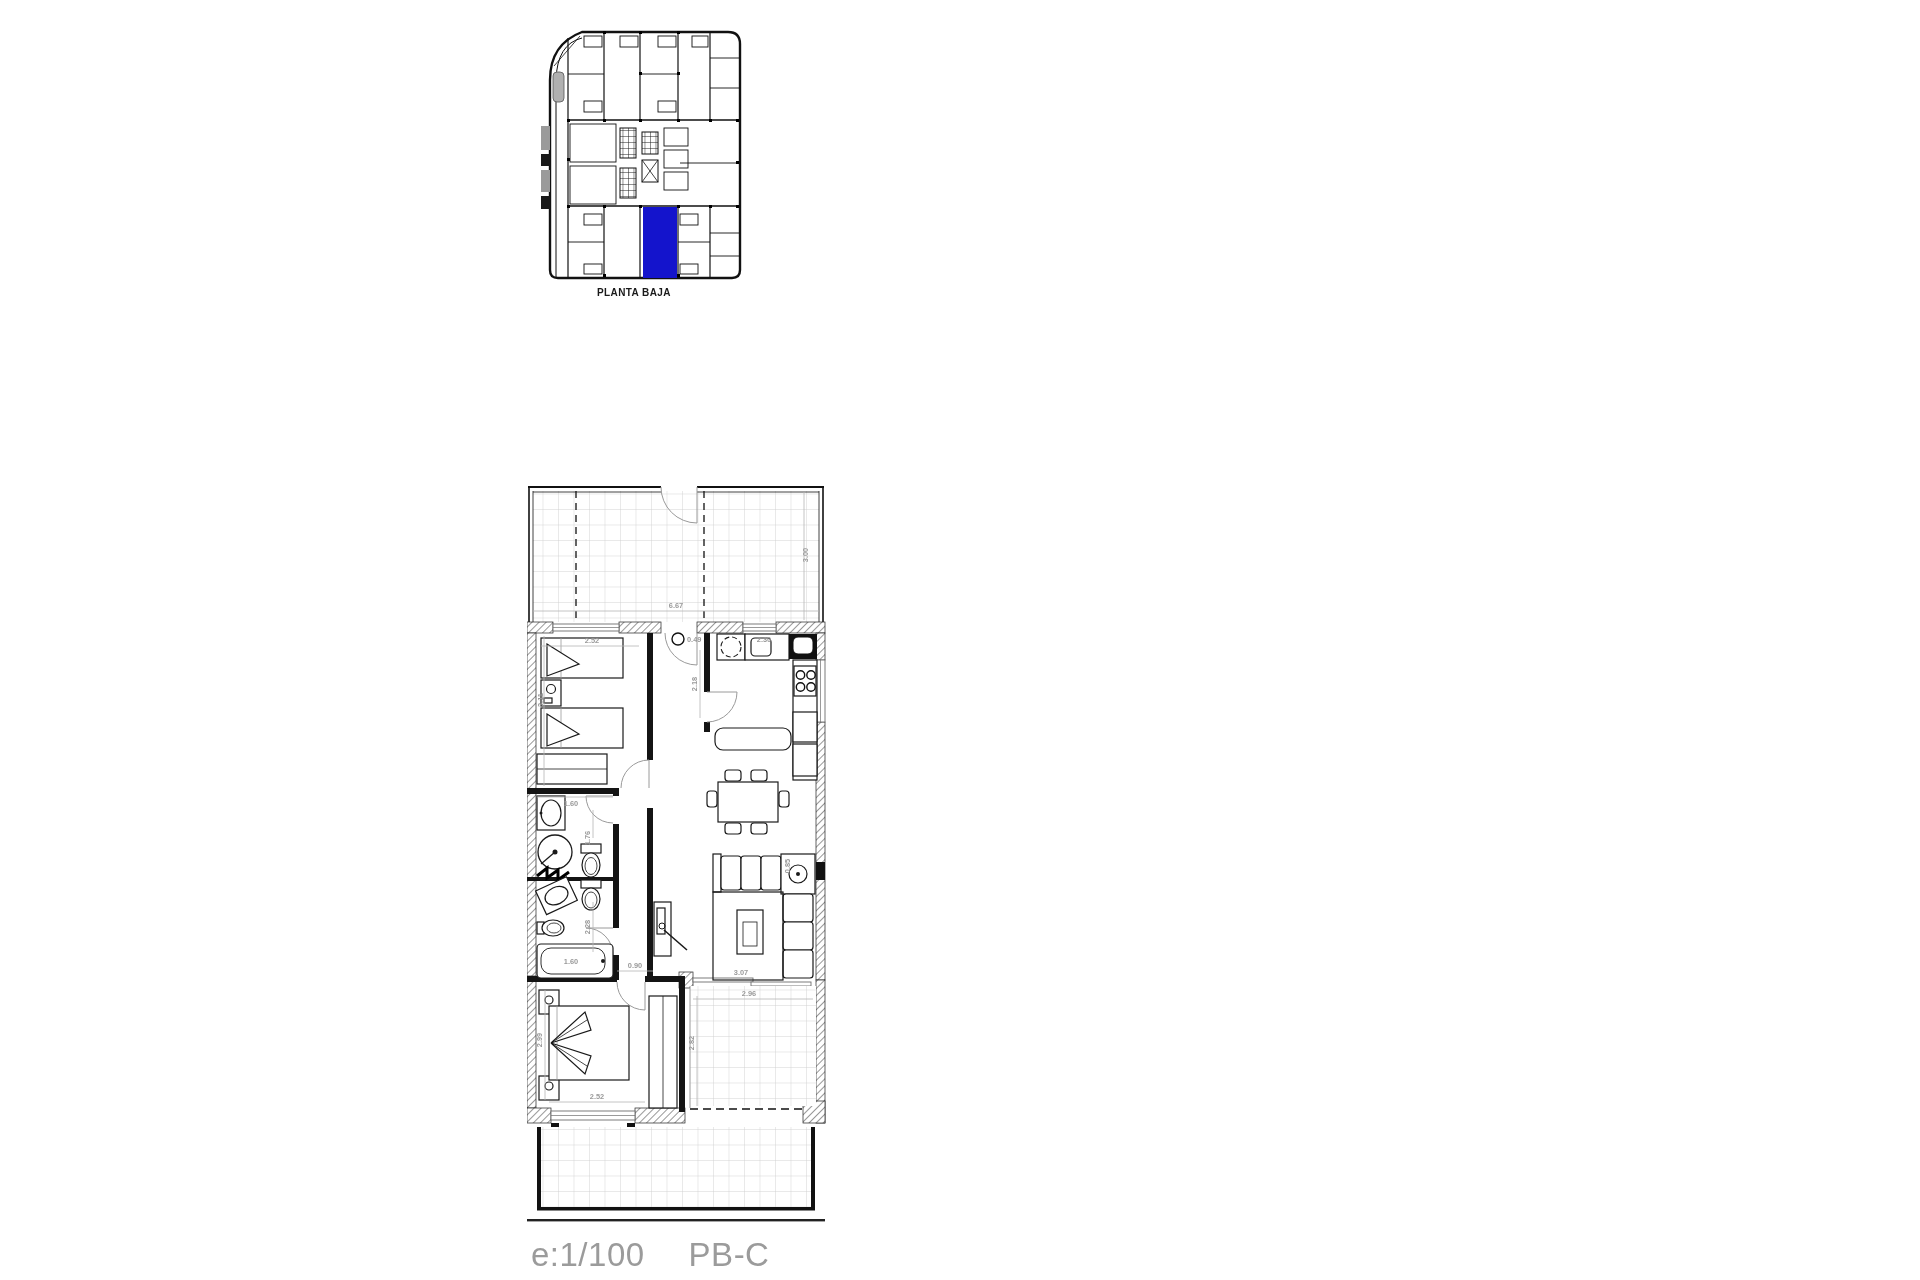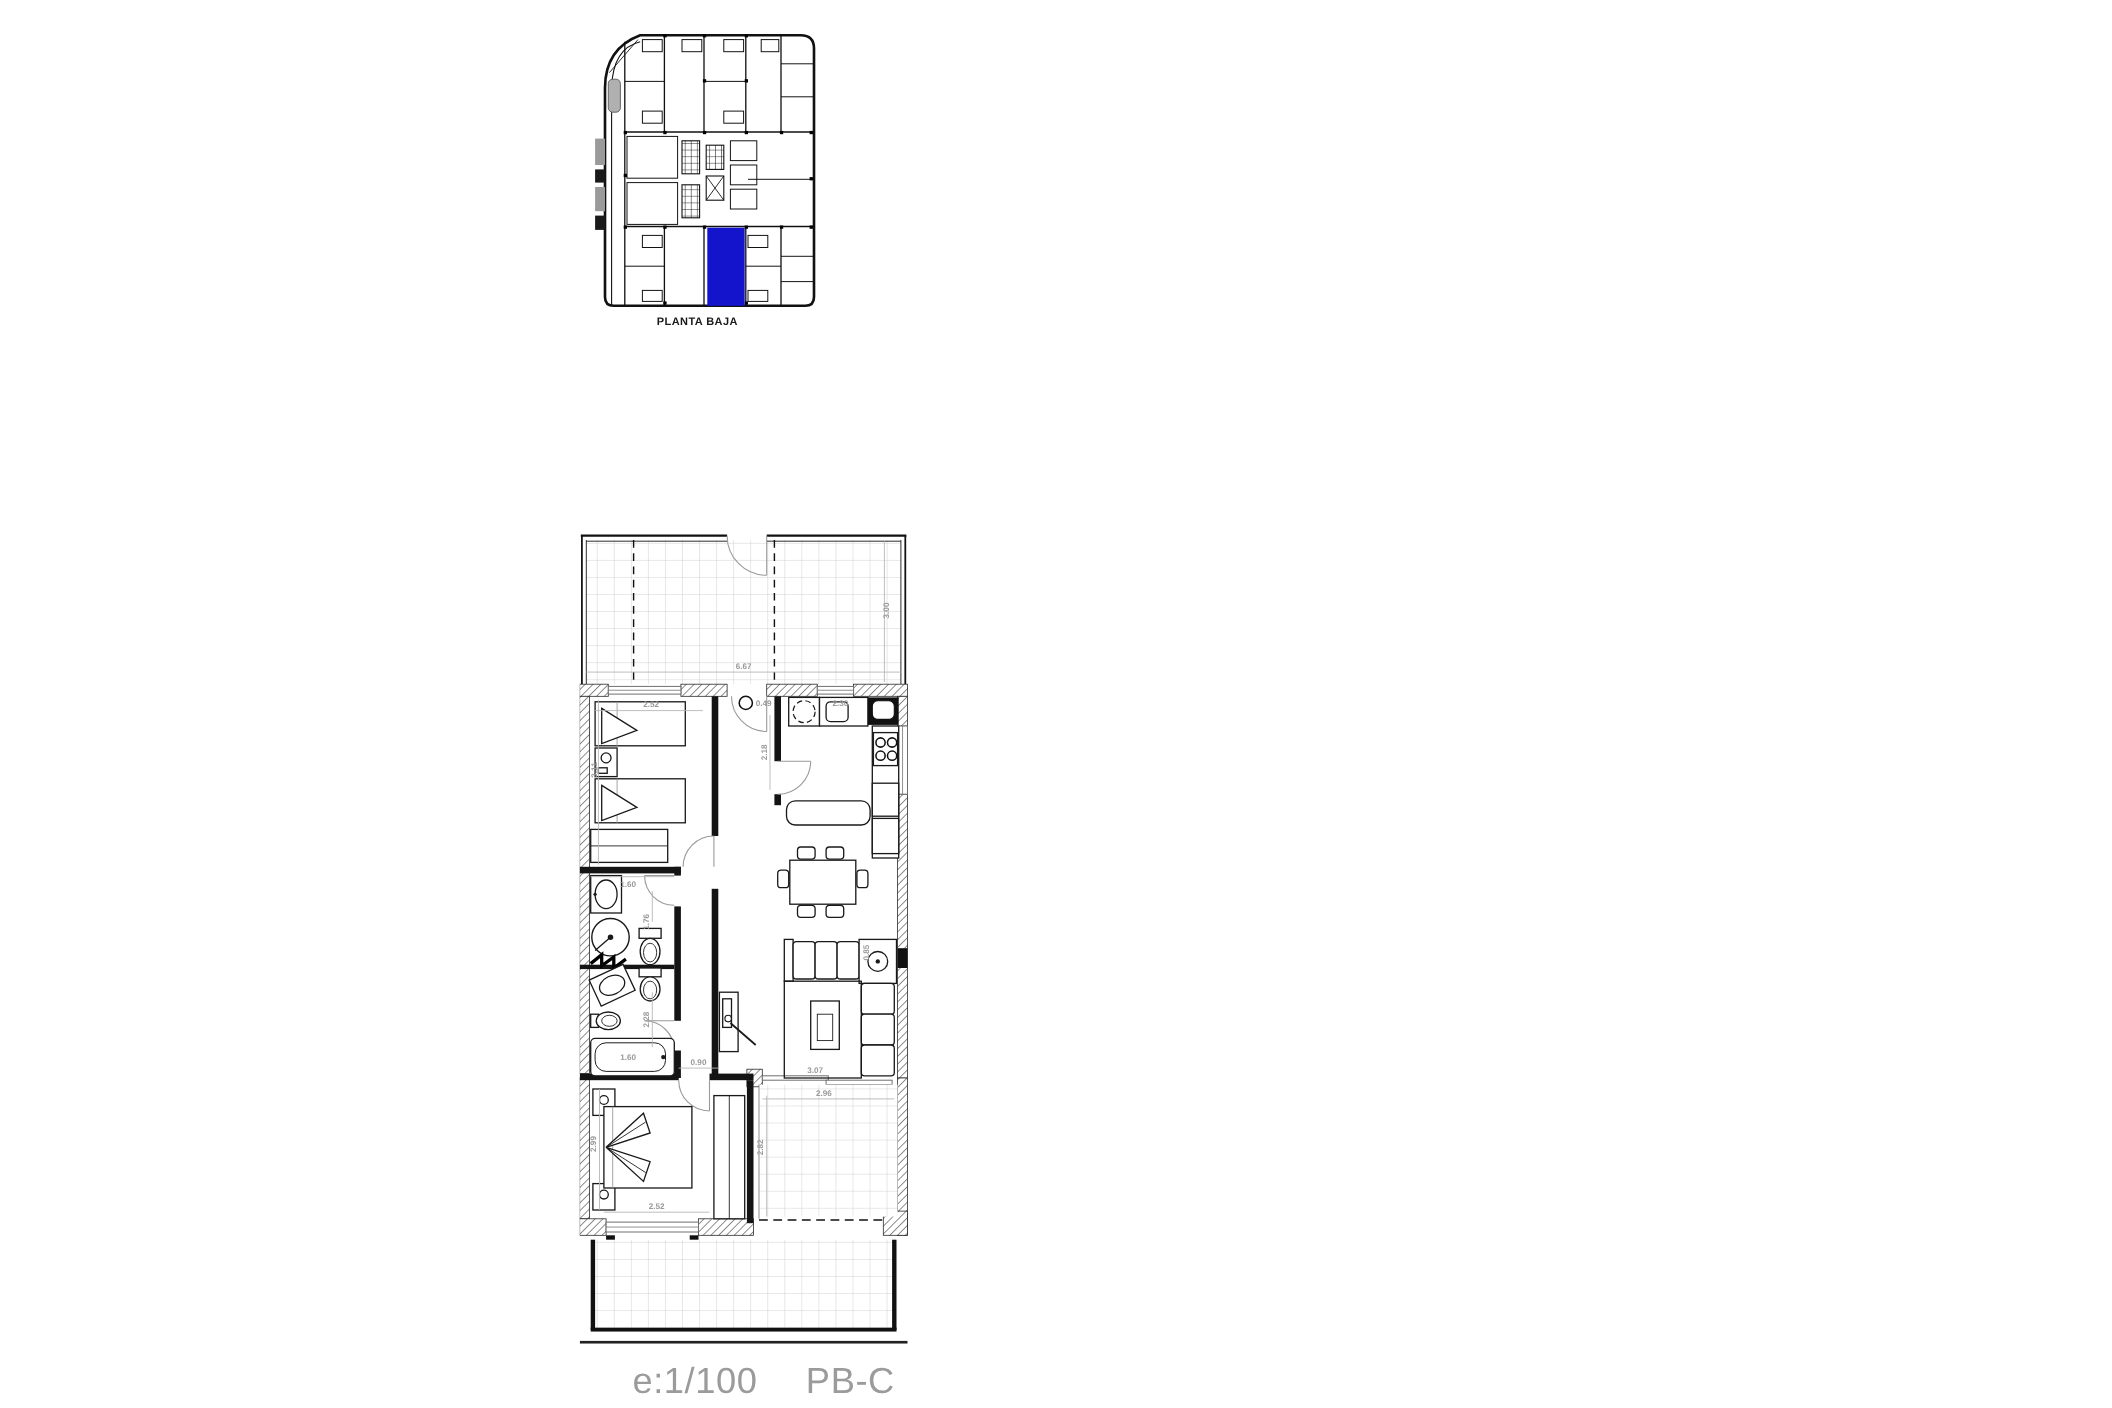--- a/index.html
+++ b/index.html
@@ -3,21 +3,21 @@
 <meta charset="utf-8">
 <style>
   html,body{margin:0;padding:0;background:#ffffff;}
   .canvas{position:relative;width:1920px;height:1280px;background:#ffffff;overflow:hidden;
           font-family:"Liberation Sans",sans-serif;}
   .overview{position:absolute;left:540px;top:28px;width:207px;height:257px;}
   .overview-label{position:absolute;left:597px;top:287px;font-size:10px;letter-spacing:.4px;
                   color:#1a1a1a;font-weight:bold;white-space:nowrap;}
   .mainplan{position:absolute;left:527px;top:478px;width:303px;height:750px;font-weight:bold;}
   .caption{position:absolute;left:531px;top:1236px;color:#9b9b9b;font-size:33px;
-           letter-spacing:.5px;white-space:nowrap;margin-left:44px;}
+           letter-spacing:.5px;white-space:nowrap;}
   .caption .gap{display:inline-block;width:44px;}
   svg{display:block;}
   .dim{fill:#9a9a9a;font-size:7.4px;font-family:"Liberation Sans",sans-serif;}
   .wall{fill:#141414;}
   .fx{fill:#ffffff;stroke:#1a1a1a;stroke-width:1.2;}
   .thin{stroke:#9a9a9a;stroke-width:.8;fill:none;}
   .dml{stroke:#b5b5b5;stroke-width:.8;fill:none;}
   .door{stroke:#9a9a9a;stroke-width:1;fill:none;}
   .win{fill:#ffffff;stroke:#6e6e6e;stroke-width:.9;}
   .ov{stroke:#111;fill:none;}

